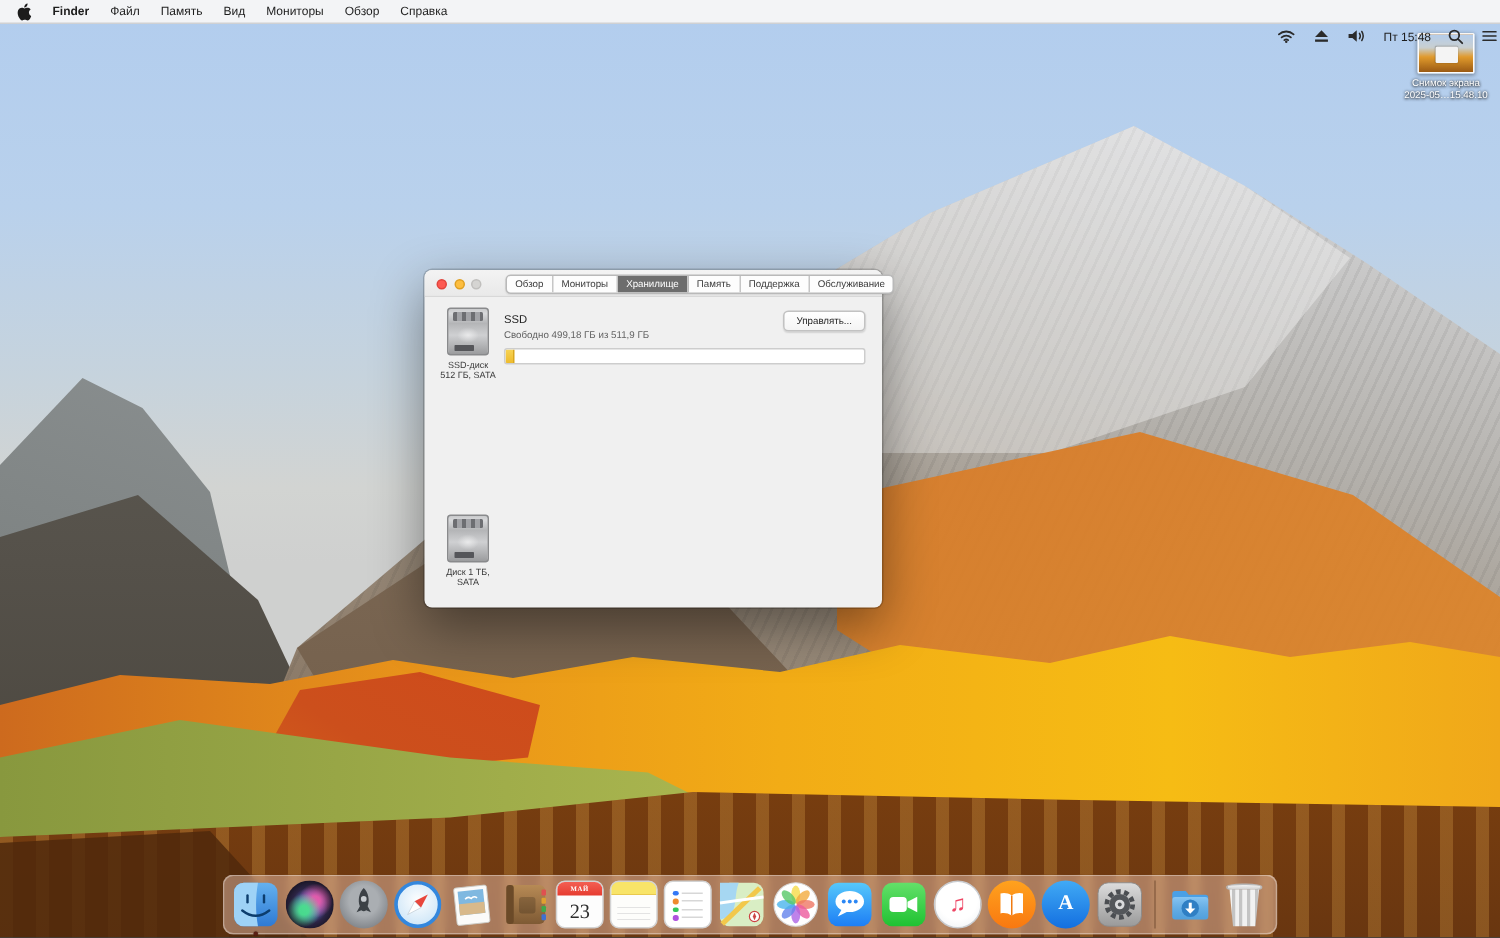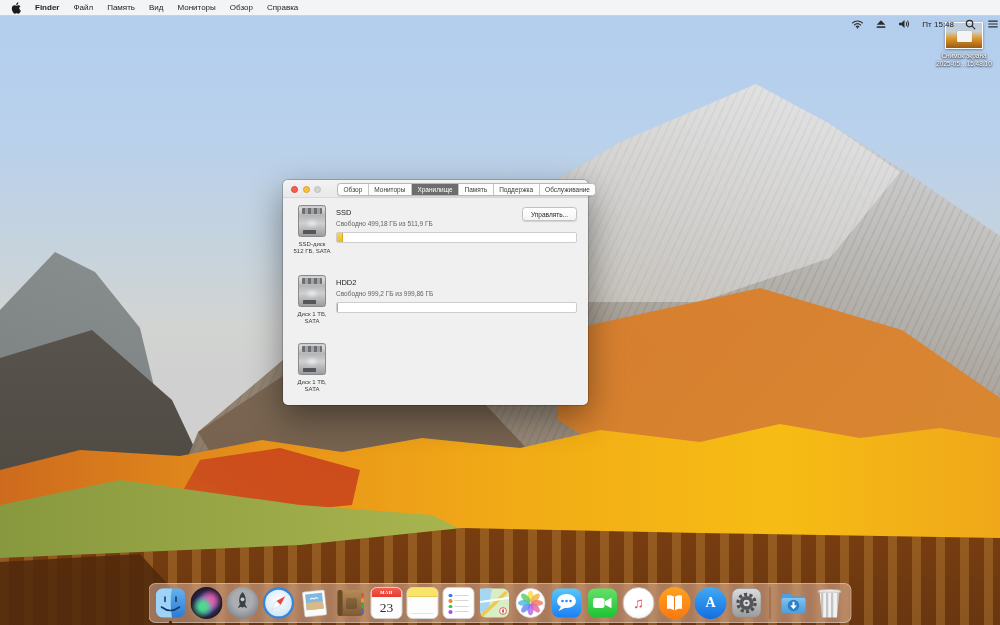--- a/index.html
+++ b/index.html
@@ -260,36 +260,20 @@
       <div class="drive-main">
         <div class="drive-name">SSD</div>
         <div class="drive-free">Свободно 499,18 ГБ из 511,9 ГБ</div>
         <div class="drive-bar">
           <div class="drive-bar-fill" style="width: 2.5%;"></div>
         </div>
       </div>
       <button class="manage-btn">Управлять...</button>
     </div>
 
-    <div class="drive-row row-hdd2">
-      <div class="drive-icon-block">
-        <div class="hdd-ico"></div>
-        <div class="drive-caption">
-          <div>Диск 1 ТБ,</div>
-          <div>SATA</div>
-        </div>
-      </div>
-      <div class="drive-main">
-        <div class="drive-name">HDD2</div>
-        <div class="drive-free">Свободно 999,2 ГБ из 999,86 ГБ</div>
-        <div class="drive-bar">
-          <div class="drive-bar-fill" style="width: 0.1%;"></div>
-        </div>
-      </div>
-    </div>
 
     <div class="drive-row row-hdd1">
       <div class="drive-icon-block">
         <div class="hdd-ico"></div>
         <div class="drive-caption">
           <div>Диск 1 ТБ,</div>
           <div>SATA</div>
         </div>
       </div>
     </div>

